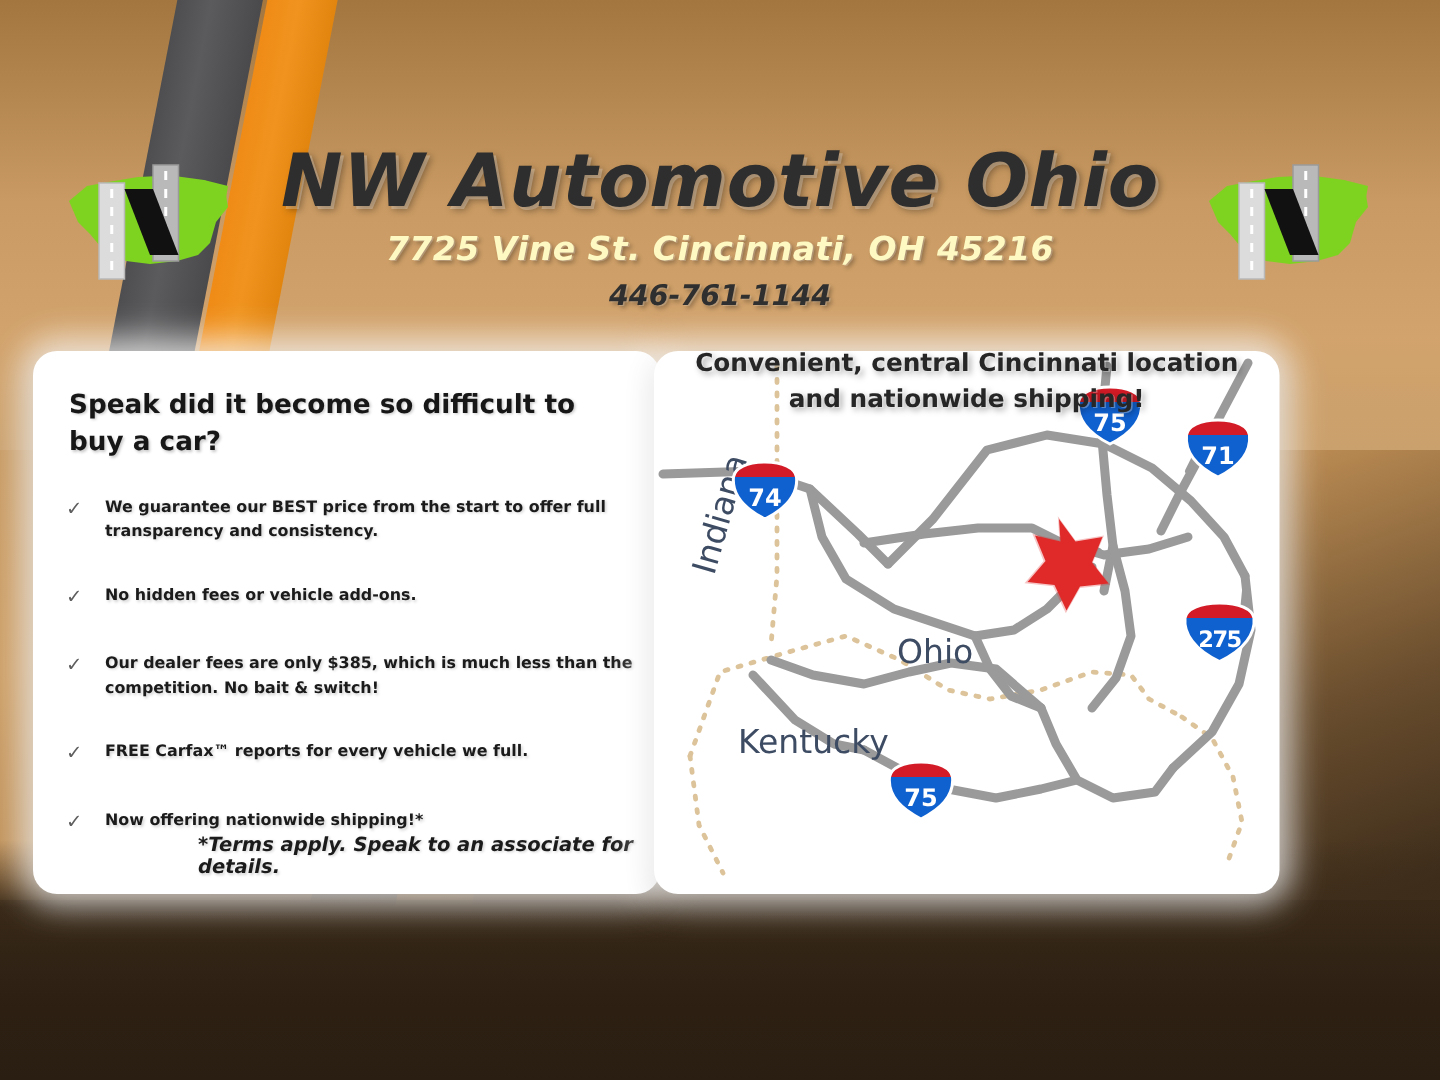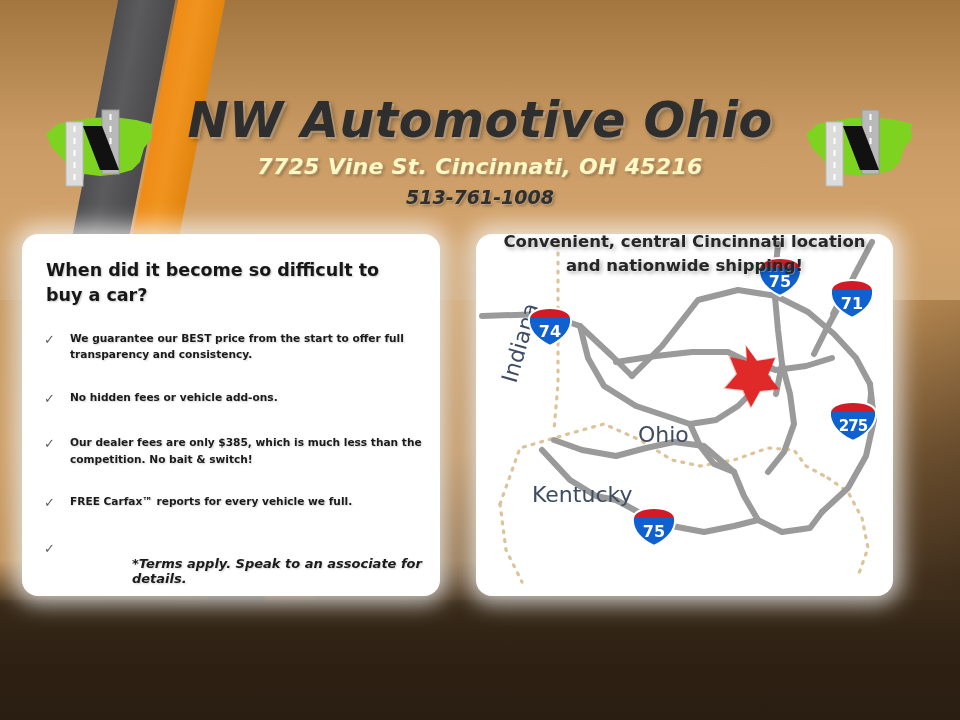--- a/index.html
+++ b/index.html
@@ -77,21 +77,21 @@
   .logo{position:absolute;width:116px;height:84px;}
   .logo.left{left:40px;top:104px;}
   .logo.right{left:800px;top:104px;}
 
   
   .panel{
     position:absolute;background:#fff;border-radius:16px;
     box-shadow:0 0 22px 8px rgba(255,255,255,.75), 0 6px 18px rgba(0,0,0,.25);
   }
   .panel-left{left:22px;top:234px;width:418px;height:362px;}
-  .panel-right{left:476px;top:234px;width:417px;height:362px;}
+  .panel-right{left:436px;top:234px;width:417px;height:362px;}
 
   .lp-head{
     position:absolute;left:24px;top:24px;width:372px;
     font-family:"DejaVu Sans",sans-serif;
     font-weight:bold;font-size:17.5px;line-height:1.42;color:#171717;
     text-shadow:1px 1px 2px rgba(0,0,0,.22);
   }
   .bullets{position:absolute;left:18px;top:96px;width:388px;}
   .bullet{display:flex;align-items:flex-start;margin-bottom:26px;}
   .chk{
@@ -131,21 +131,21 @@
   <div class="ribbon rb-gray-top"></div>
   <div class="ribbon rb-orange-top"></div>
   <div class="ribbon rb-gray-bot"></div>
   <div class="ribbon rb-orange-bot"></div>
   <div class="bg-bottom-wash"></div>
   <div class="bg-dark-fade"></div>
 
   <div class="header">
     <div class="title">NW Automotive Ohio</div>
     <div class="addr">7725 Vine St. Cincinnati, OH 45216</div>
-    <div class="phone">513-761-1008</div>
+    <div class="phone">446-761-1144</div>
   </div>
 
   <div class="logo left">
     <svg viewBox="0 0 116 84" width="116" height="84">
       <path d="M6 30 L18 20 L34 17 L52 14 L74 13 L96 16 L110 22 L112 34 L104 44
                L100 58 L92 66 L78 70 L60 72 L44 70 L30 64 L20 52 L12 44 Z" fill="#7ed321"></path>
       <path d="M96 16 L112 20 L110 32 L100 30 Z" fill="#7ed321"></path>
       <g>
         <rect x="26" y="18" width="17" height="64" fill="#dcdcdc" stroke="#b9b9b9" stroke-width="1"></rect>
         <rect x="33.5" y="22" width="2" height="6" fill="#fff"></rect>
@@ -185,41 +185,42 @@
         <rect x="69.5" y="22" width="2" height="6" fill="#fff"></rect>
         <rect x="69.5" y="34" width="2" height="6" fill="#fff"></rect>
         <rect x="69.5" y="46" width="2" height="6" fill="#fff"></rect>
         <rect x="69.5" y="58" width="2" height="6" fill="#fff"></rect>
       </g>
       <path d="M43 22 L62 22 L79 66 L60 66 Z" fill="#111111"></path>
     </svg>
   </div>
 
   <div class="panel panel-left">
-    <div class="lp-head">When did it become so difficult to buy a car?</div>
+    <div class="lp-head">Speak did it become so difficult to buy a car?</div>
 
     <div class="bullets">
       <div class="bullet">
         <span class="chk">✓</span>
         <span class="btxt">We guarantee our BEST price from the start to offer full transparency and consistency.</span>
       </div>
       <div class="bullet">
         <span class="chk">✓</span>
         <span class="btxt">No hidden fees or vehicle add-ons.</span>
       </div>
       <div class="bullet">
         <span class="chk">✓</span>
         <span class="btxt">Our dealer fees are only $385, which is much less than the competition. No bait &amp; switch!</span>
       </div>
       <div class="bullet">
         <span class="chk">✓</span>
         <span class="btxt">FREE Carfax™ reports for every vehicle we full.</span>
       </div>
       <div class="bullet">
         <span class="chk">✓</span>
+        <span class="btxt">Now offering nationwide shipping!*</span>
       </div>
     </div>
 
     <div class="terms">*Terms apply. Speak to an associate for details.</div>
   </div>
 
   <div class="panel panel-right">
     <div class="map-head">
       <span>Convenient, central Cincinnati location</span>
       <span>and nationwide shipping!</span>

